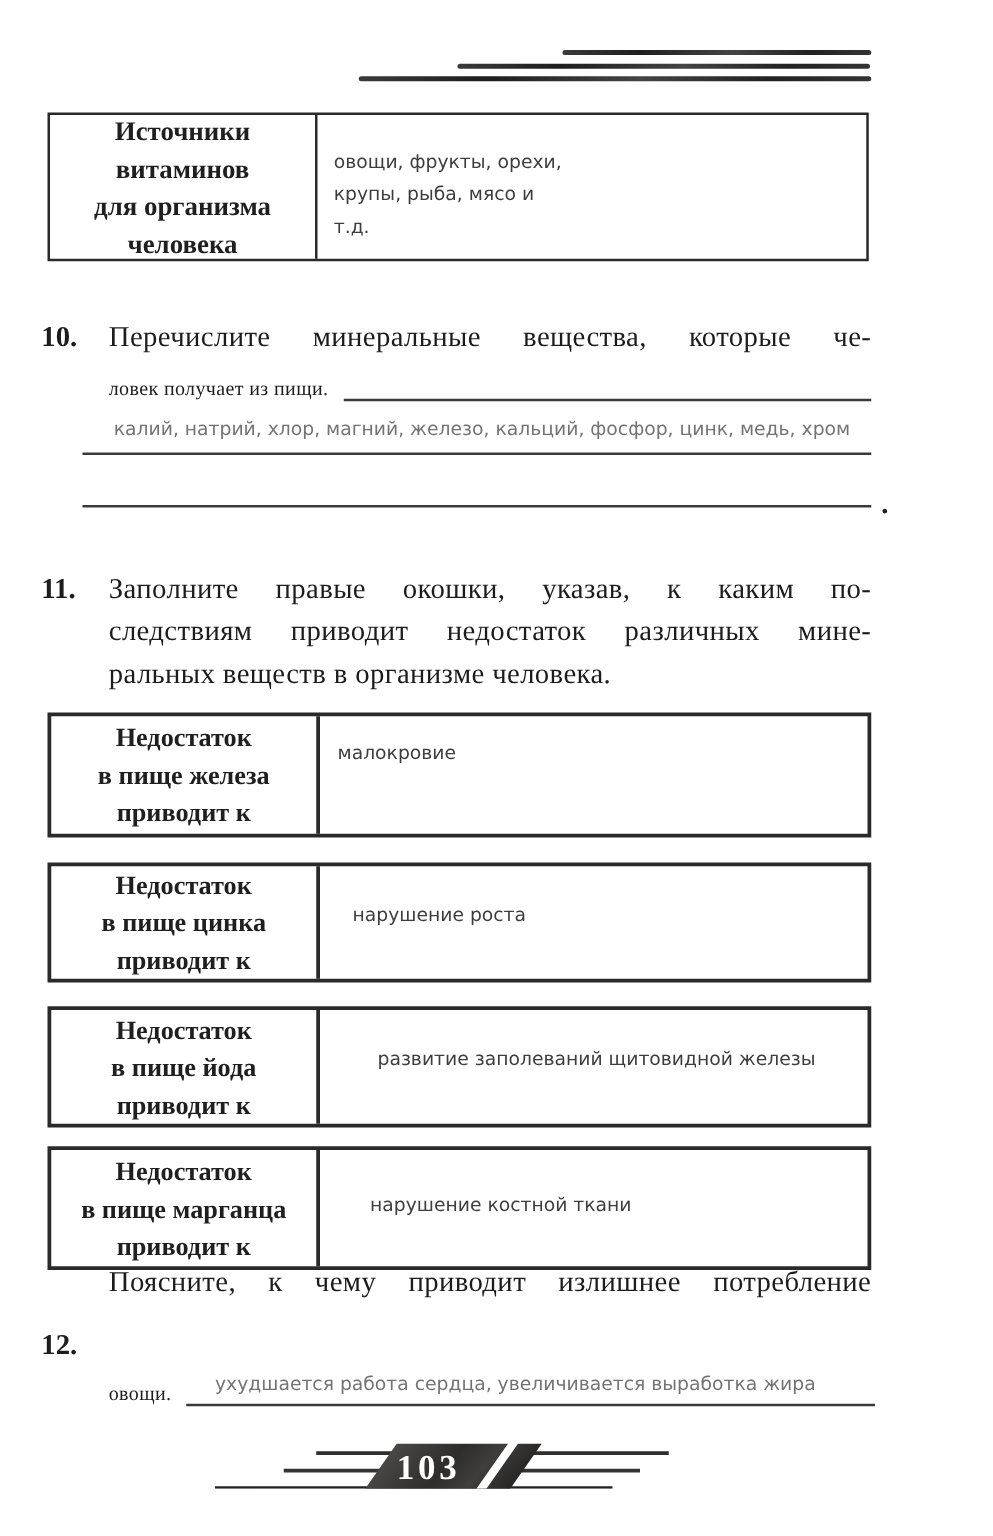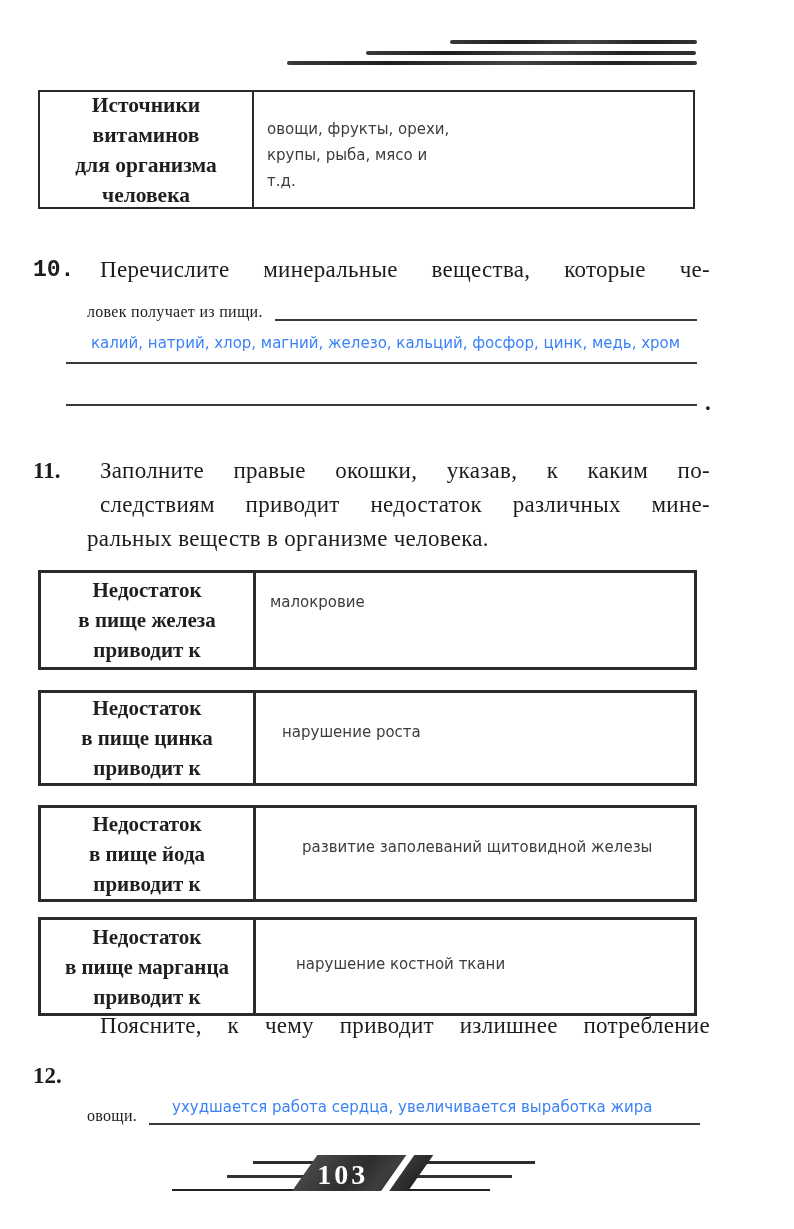--- a/index.html
+++ b/index.html
@@ -14,26 +14,26 @@
     border-radius:11px;
   }
   
   .deco{position:absolute;background:linear-gradient(90deg,#3a3a3a 0%,#1e1e1e 25%,#444 55%,#222 80%,#333 100%);border-radius:2px;}
   .deco1{left:450px;top:40px;width:247px;height:4px;}
   .deco2{left:366px;top:51px;width:330px;height:4px;}
   .deco3{left:287px;top:61px;width:410px;height:4px;}
 
   
   .pline{position:absolute;font-size:23px;line-height:26px;letter-spacing:.3px;white-space:nowrap;}
-  .jline{white-space:normal;text-align:justify;overflow:hidden;height:28px;margin-left:13px;}
+  .jline{white-space:normal;text-align:justify;overflow:hidden;height:28px;}
   .jline::after{content:"";display:inline-block;width:100%;height:0;}
   .qnum{position:absolute;font-weight:bold;font-size:23px;}
 
   
-  .hw{position:absolute;font-family:"DejaVu Sans",sans-serif;font-size:15px;color:#3b82f6;white-space:nowrap;}
+  .hw{position:absolute;font-family:"DejaVu Sans",sans-serif;font-size:15px;color:#737373;white-space:nowrap;}
 
   
   .rule{position:absolute;height:2px;background:#3a3a3a;}
   .rowline{position:absolute;display:flex;align-items:flex-end;}
   .rowline .txt{font-size:16px;line-height:26px;letter-spacing:.3px;white-space:nowrap;}
   .rowline .fill{flex:1;height:2px;background:#3a3a3a;margin:0 0 4px 12px;}
 
   
   .wbox{position:absolute;left:38px;width:653px;border:3px solid #2a2a2a;display:flex;background:#fff;}
   .wbox .lcell{width:212px;border-right:3px solid #2a2a2a;display:flex;align-items:center;justify-content:center;text-align:center;font-weight:bold;font-size:21px;line-height:30px;white-space:pre-line;color:#1f1f1f;}
@@ -72,21 +72,21 @@
   <div class="wbox vt" style="top:90px;height:115px;">
     <div class="lcell">Источники
 витаминов
 для организма
 человека</div>
     <div class="rcell rc-top">овощи, фрукты, орехи,
 крупы, рыба, мясо и
 т.д.</div>
   </div>
 
-  <div class="qnum" style="left:33px;top:257px;font-family:Liberation Mono, monospace;">10.</div>
+  <div class="qnum" style="left:33px;top:257px;">10.</div>
   <div class="pline jline" style="left:87px;top:257px;width:610px;">Перечислите минеральные вещества, которые че-</div>
   <div class="rowline" style="left:87px;top:299px;width:610px;">
     <span class="txt">ловек получает из пищи.</span>
     <div class="fill"></div>
   </div>
   <div class="hw" style="left:91px;top:334px;">калий, натрий, хлор, магний, железо, кальций, фосфор, цинк, медь, хром</div>
   <div class="rule" style="left:66px;top:362px;width:631px;"></div>
   <div class="rule" style="left:66px;top:404px;width:631px;"></div>
   <div class="period" style="left:705px;top:390px;">.</div>
 

